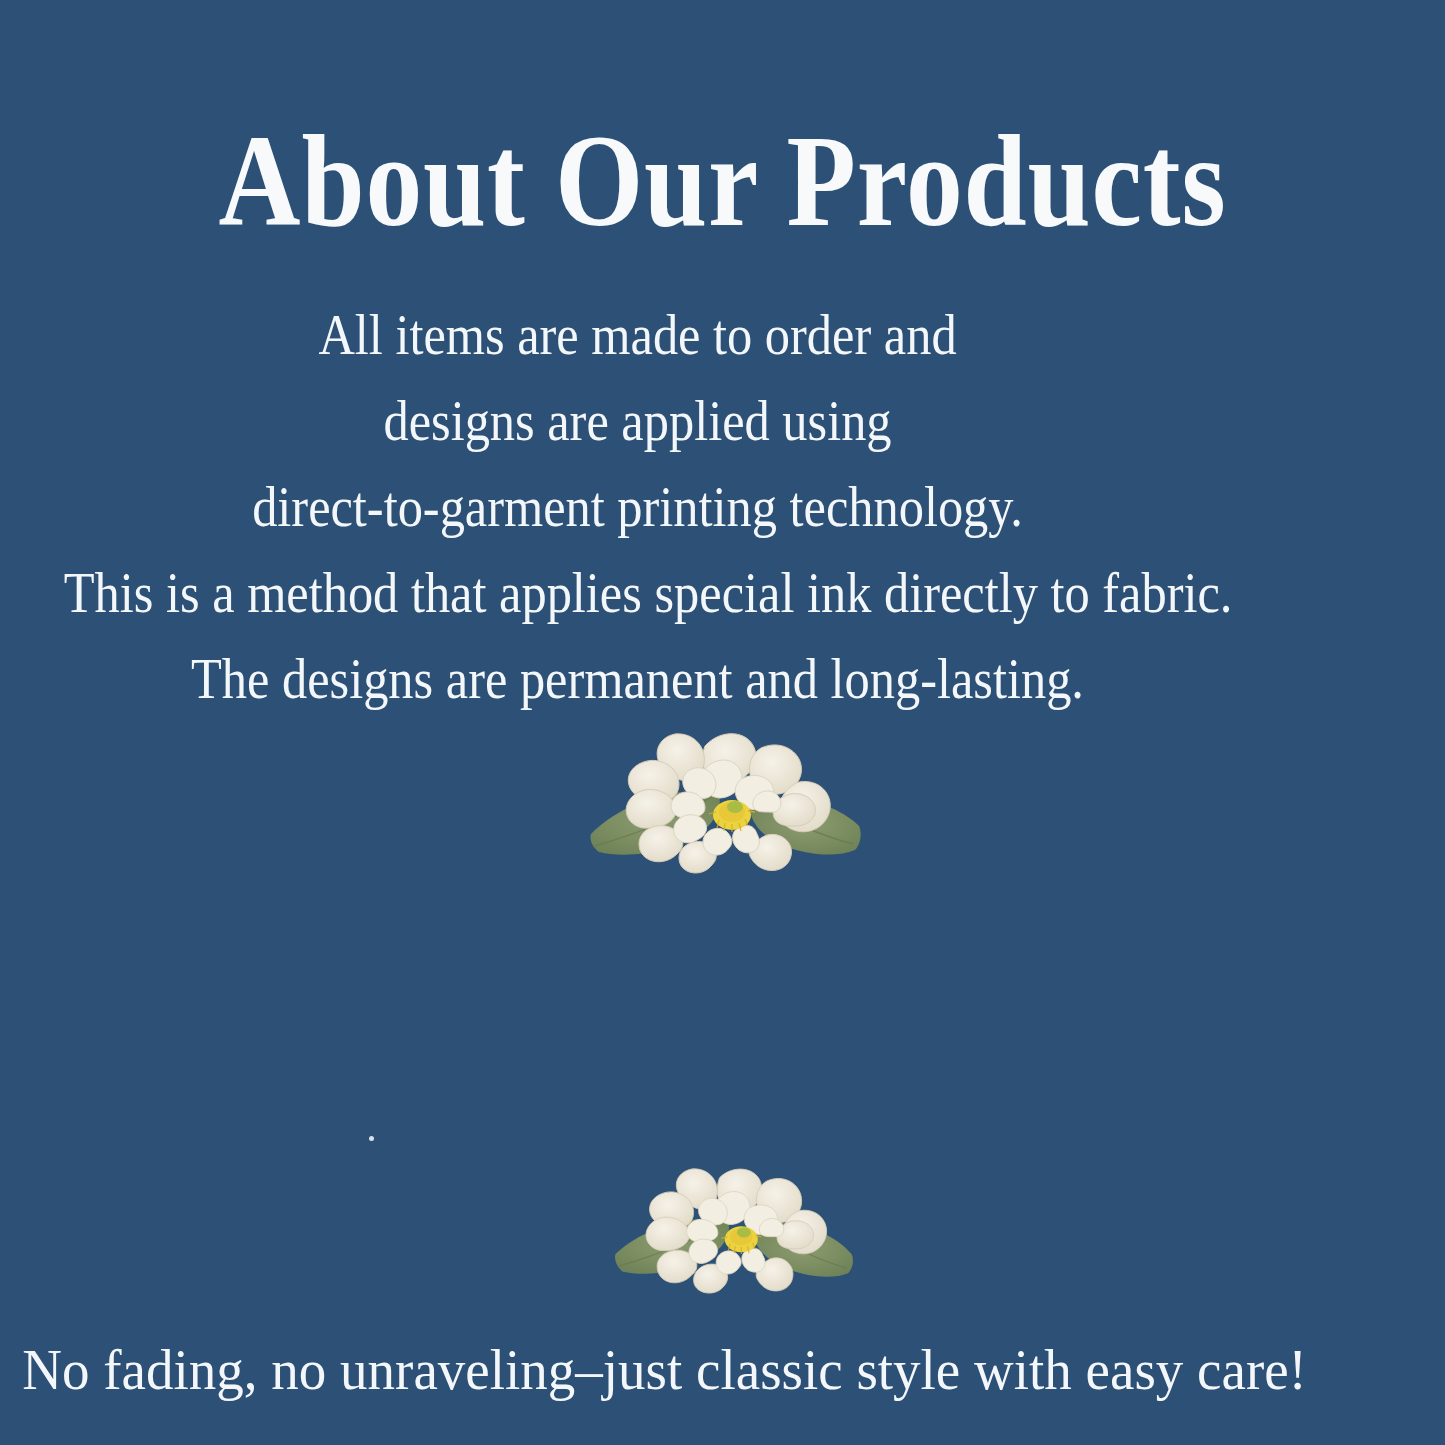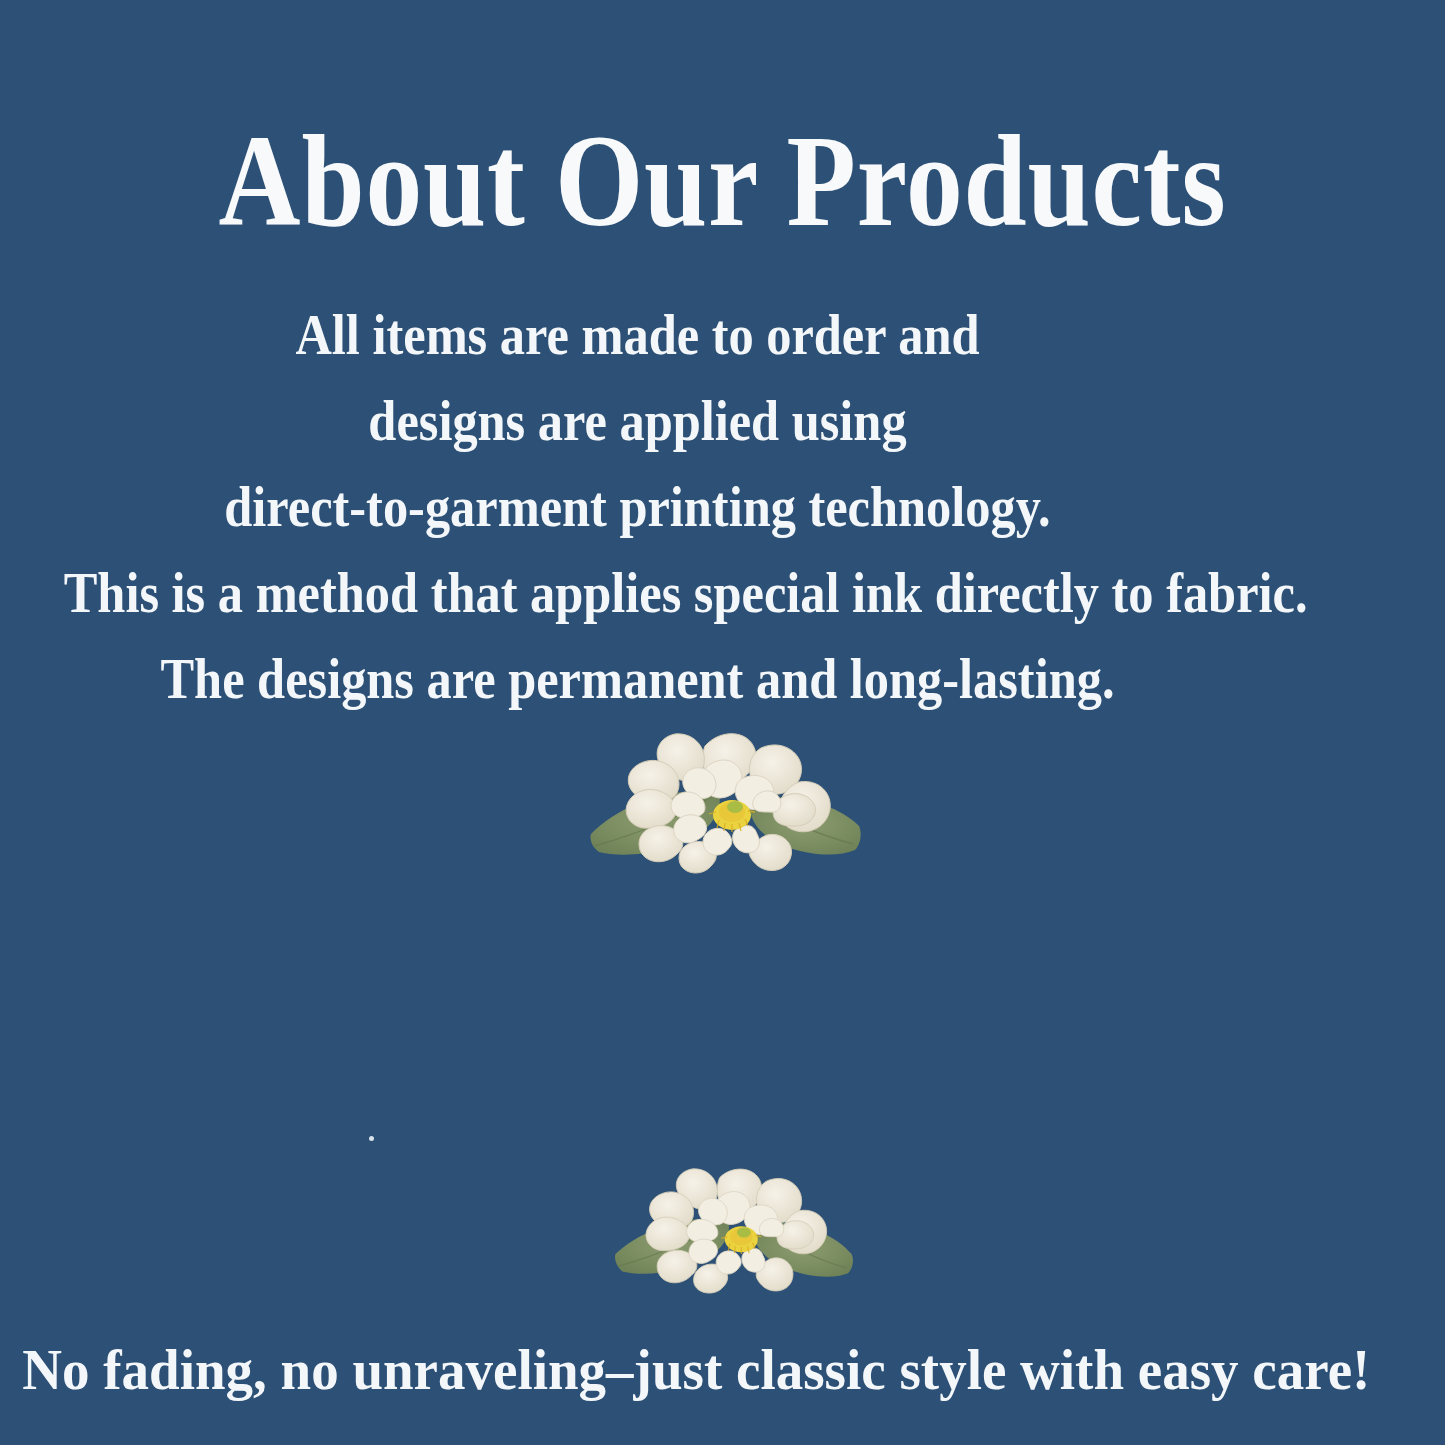--- a/index.html
+++ b/index.html
@@ -39,21 +39,20 @@
   }
 
   
   .para {
     position: absolute;
     left: 0;
     width: 1275px;
     text-align: center;
     color: #f4f7fa;
     font-family: "Liberation Serif", "DejaVu Serif", serif;
-    font-weight: bold;
   }
   .line {
     display: block;
     white-space: nowrap;
     transform: scaleX(0.9);
     transform-origin: 50% 50%;
   }
 
   #para-one {
     top: 292px;

